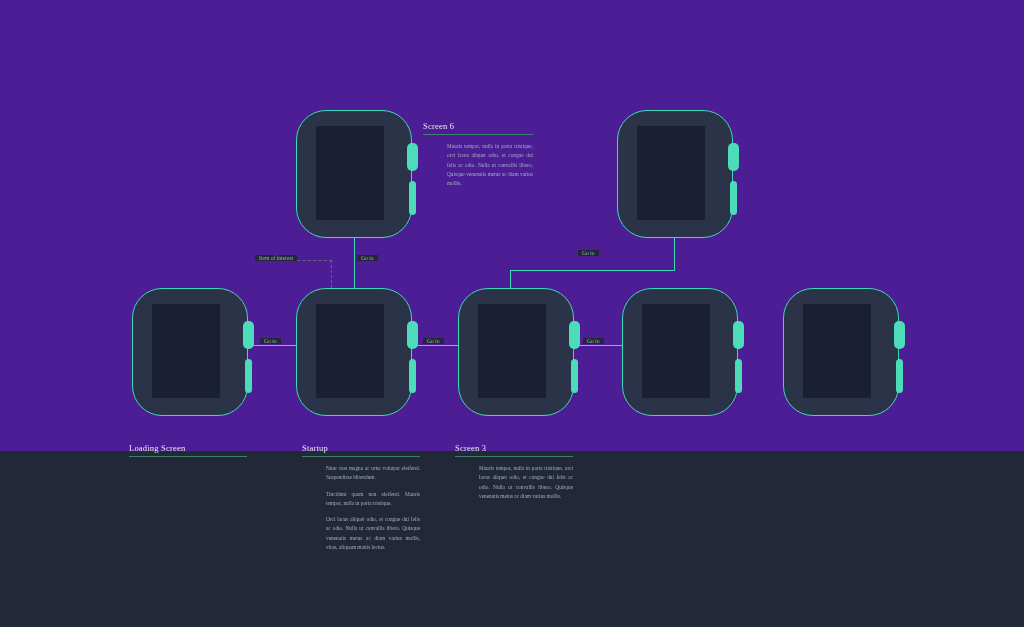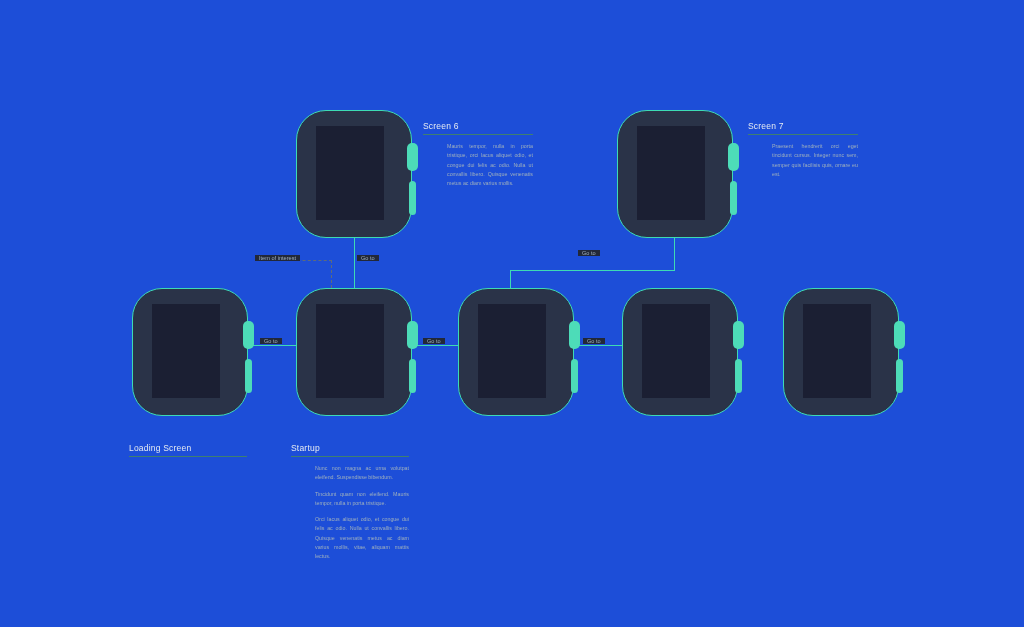--- a/index.html
+++ b/index.html
@@ -7,22 +7,23 @@
   html, body {
     margin: 0; padding: 0;
     width: 1024px; height: 627px;
     background: #222838;
     font-family: "Liberation Sans", sans-serif;
     overflow: hidden;
   }
   #canvas {
     position: relative;
     width: 1024px;
-    height: 627px;
-    background: #1d4ed8;
+    height: 451px;
+    background: #4c1d95;
+    font-family: Liberation Serif, serif;
   }
 
   
   .watch {
     position: absolute;
     border: 1.6px solid #3ddbb4;
     background: #2a3348;
     border-radius: 30px;
   }
   .watch .screen {
@@ -167,61 +168,61 @@
       <p>Mauris tempor, nulla in porta tristique, orci lacus aliquet odio, et congue dui felis ac odio. Nulla ut convallis libero. Quisque venenatis metus ac diam varius mollis.</p>
     </div>
   </div>
 
   <div class="watch" style="left:617px; top:110px; width:116px; height:128px;">
     <div class="screen" style="left:19px; top:15px; right:27px; bottom:17px;"></div>
     <div class="crown" style="top:32px; height:28px;"></div>
     <div class="sidebtn" style="top:70px; height:34px;"></div>
   </div>
 
-  <div class="caption" style="left:748px; top:121px; width:110px;">
-    <div class="cap-title">Screen 7</div>
-    <div class="cap-rule"></div>
-    <div class="cap-body">
-      <p>Praesent hendrerit orci eget tincidunt cursus. Integer nunc sem, semper quis facilisis quis, ornare eu est.</p>
-    </div>
-  </div>
 
   <div class="watch" style="left:132px; top:288px; width:116px; height:128px;">
     <div class="screen" style="left:19px; top:15px; right:27px; bottom:17px;"></div>
     <div class="crown" style="top:32px; height:28px;"></div>
     <div class="sidebtn" style="top:70px; height:34px;"></div>
   </div>
 
   <div class="caption no-indent" style="left:129px; top:443px; width:118px;">
     <div class="cap-title">Loading Screen</div>
     <div class="cap-rule"></div>
   </div>
 
   <div class="watch" style="left:296px; top:288px; width:116px; height:128px;">
     <div class="screen" style="left:19px; top:15px; right:27px; bottom:17px;"></div>
     <div class="crown" style="top:32px; height:28px;"></div>
     <div class="sidebtn" style="top:70px; height:34px;"></div>
   </div>
 
-  <div class="caption" style="left:291px; top:443px; width:118px;">
+  <div class="caption" style="left:302px; top:443px; width:118px;">
     <div class="cap-title">Startup</div>
     <div class="cap-rule"></div>
     <div class="cap-body">
       <p>Nunc non magna ac urna volutpat eleifend. Suspendisse bibendum.</p>
       <p>Tincidunt quam non eleifend. Mauris tempor, nulla in porta tristique.</p>
       <p>Orci lacus aliquet odio, et congue dui felis ac odio. Nulla ut convallis libero. Quisque venenatis metus ac diam varius mollis, vitae, aliquam mattis lectus.</p>
     </div>
   </div>
 
   <div class="watch" style="left:458px; top:288px; width:116px; height:128px;">
     <div class="screen" style="left:19px; top:15px; right:27px; bottom:17px;"></div>
     <div class="crown" style="top:32px; height:28px;"></div>
     <div class="sidebtn" style="top:70px; height:34px;"></div>
   </div>
 
+  <div class="caption" style="left:455px; top:443px; width:118px;">
+    <div class="cap-title">Screen 3</div>
+    <div class="cap-rule"></div>
+    <div class="cap-body">
+      <p>Mauris tempor, nulla in porta tristique, orci lacus aliquet odio, et congue dui felis ac odio. Nulla ut convallis libero. Quisque venenatis metus ac diam varius mollis.</p>
+    </div>
+  </div>
 
   <div class="watch" style="left:622px; top:288px; width:116px; height:128px;">
     <div class="screen" style="left:19px; top:15px; right:27px; bottom:17px;"></div>
     <div class="crown" style="top:32px; height:28px;"></div>
     <div class="sidebtn" style="top:70px; height:34px;"></div>
   </div>
 
 
   <div class="watch" style="left:783px; top:288px; width:116px; height:128px;">
     <div class="screen" style="left:19px; top:15px; right:27px; bottom:17px;"></div>

